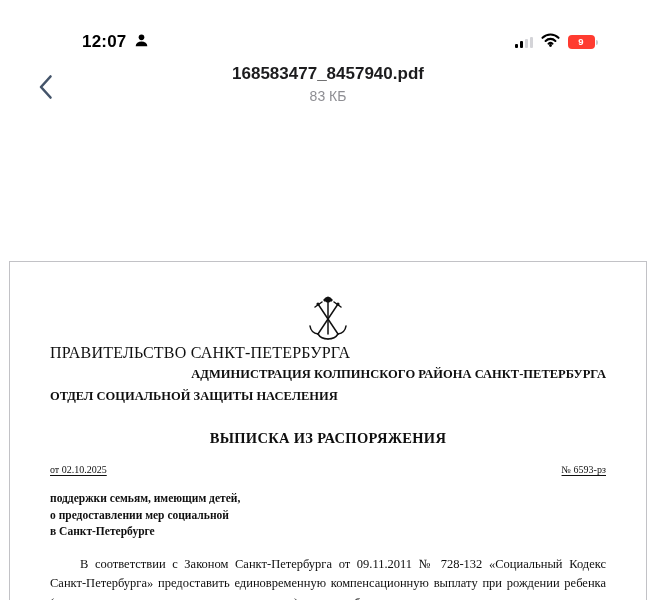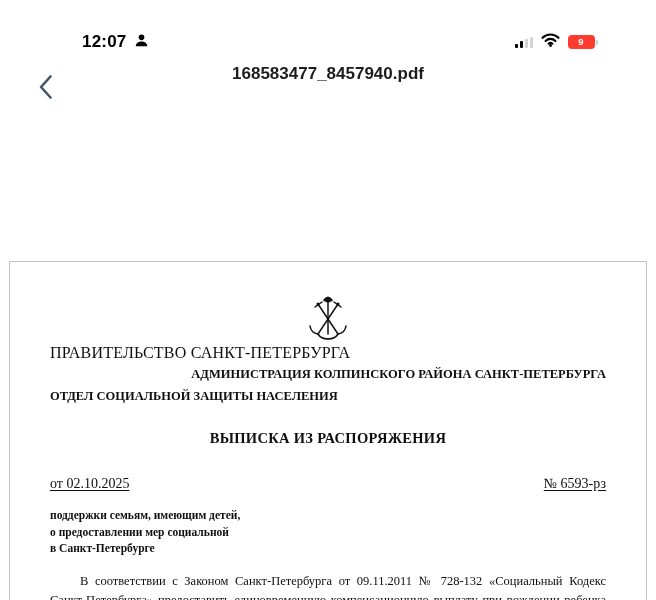--- a/index.html
+++ b/index.html
@@ -53,21 +53,21 @@
     background:#fff; border:1px solid #c2c2c6;
     padding:32px 40px 0 40px;
     font-family:"Liberation Serif", serif; color:#0f0f0f;
     overflow:hidden;
   }
   .emblem { text-align:center; line-height:0; }
   .org-line1 { text-align:left; font-size:16px;   margin-top:2px; letter-spacing:.2px; }
   .org-line2 { text-align:right; font-size:12.5px; font-weight:700; margin-top:5px; }
   .org-line3 { font-size:12.5px; font-weight:700; margin-top:7px; }
   .extract-title { text-align:center; font-size:14.5px; font-weight:700; margin-top:26px; letter-spacing:.3px; }
-  .meta-row { display:flex; justify-content:space-between; margin-top:29px; font-size:14px; }
+  .meta-row { display:flex; justify-content:space-between; margin-top:17px; font-size:10px; }
   .meta-row .u { text-decoration:underline; text-underline-offset:2px; }
   .subject { margin-top:15px; font-weight:700; font-size:11.5px; line-height:1.45; }
   .body-par { margin-top:15px; font-size:12.5px; line-height:1.55; text-align:justify; text-indent:30px; }
 </style>
 </head>
 <body>
 
 <div class="screen">
 
   <div class="status-bar">
@@ -107,20 +107,21 @@
   <div class="header">
     <button class="back-button">
       <span>
         <svg width="15" height="26" viewBox="0 0 15 26">
           <path d="M12.5 2.5 L3 13 L12.5 23.5" stroke="#44546a" stroke-width="2.6" fill="none" stroke-linecap="round" stroke-linejoin="round"></path>
         </svg>
       </span>
     </button>
     <div class="header-titles">
       <div class="file-title">168583477_8457940.pdf</div>
+      <div class="file-subtitle">83 КБ</div>
     </div>
   </div>
 
   <div class="pdf-page">
     <div class="emblem">
       <svg width="40" height="48" viewBox="0 0 40 48">
         <g stroke="#111" fill="none" stroke-width="1.5" stroke-linecap="round">
           <line x1="20" y1="8" x2="20" y2="40"></line>
           <line x1="10" y1="10" x2="30" y2="40"></line>
           <line x1="30" y1="10" x2="10" y2="40"></line>

